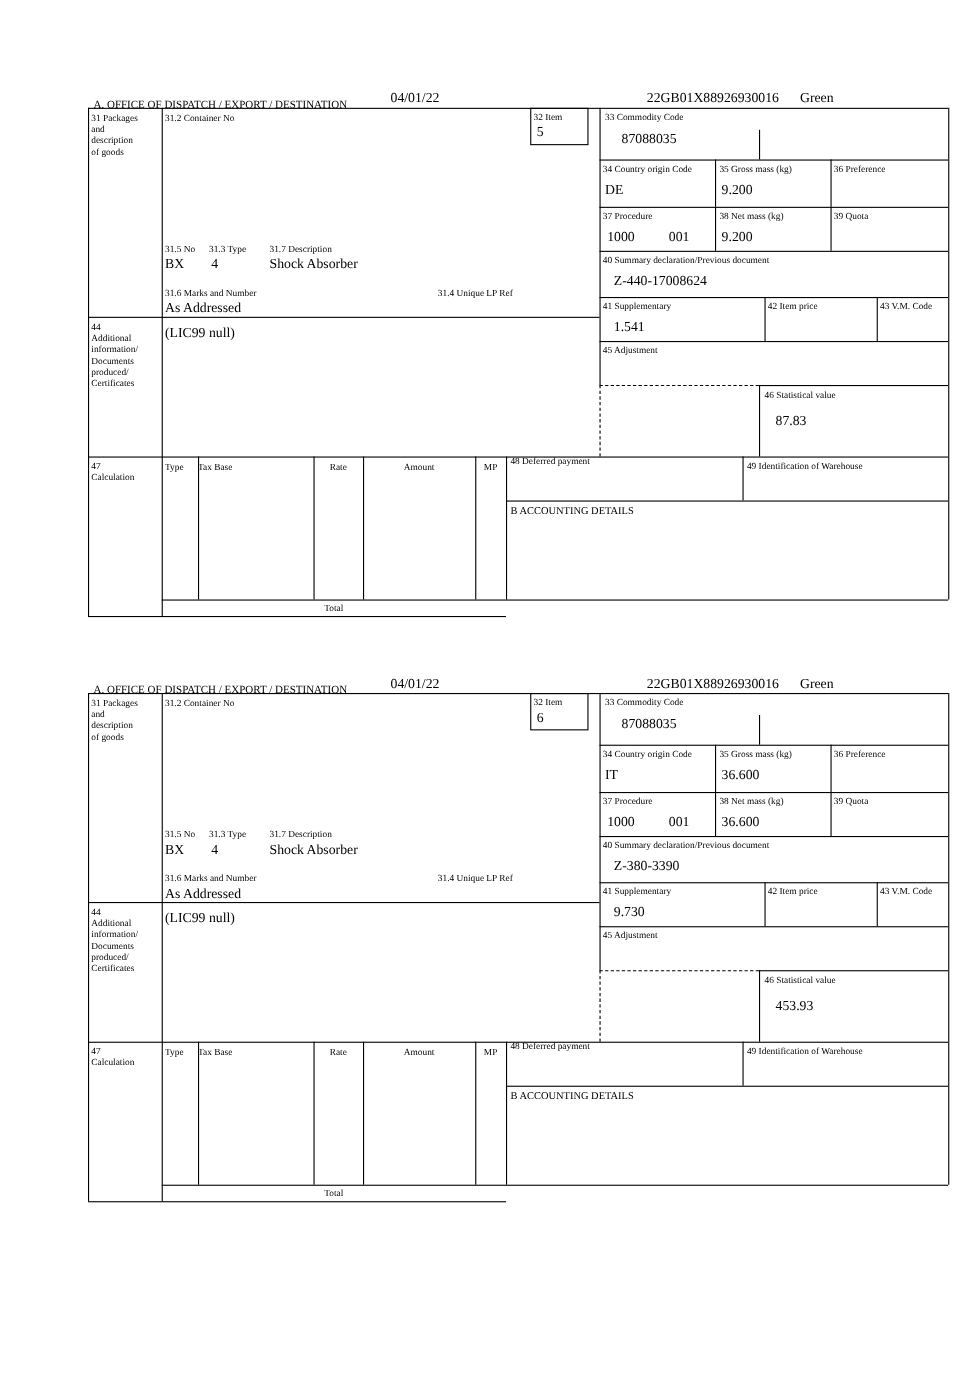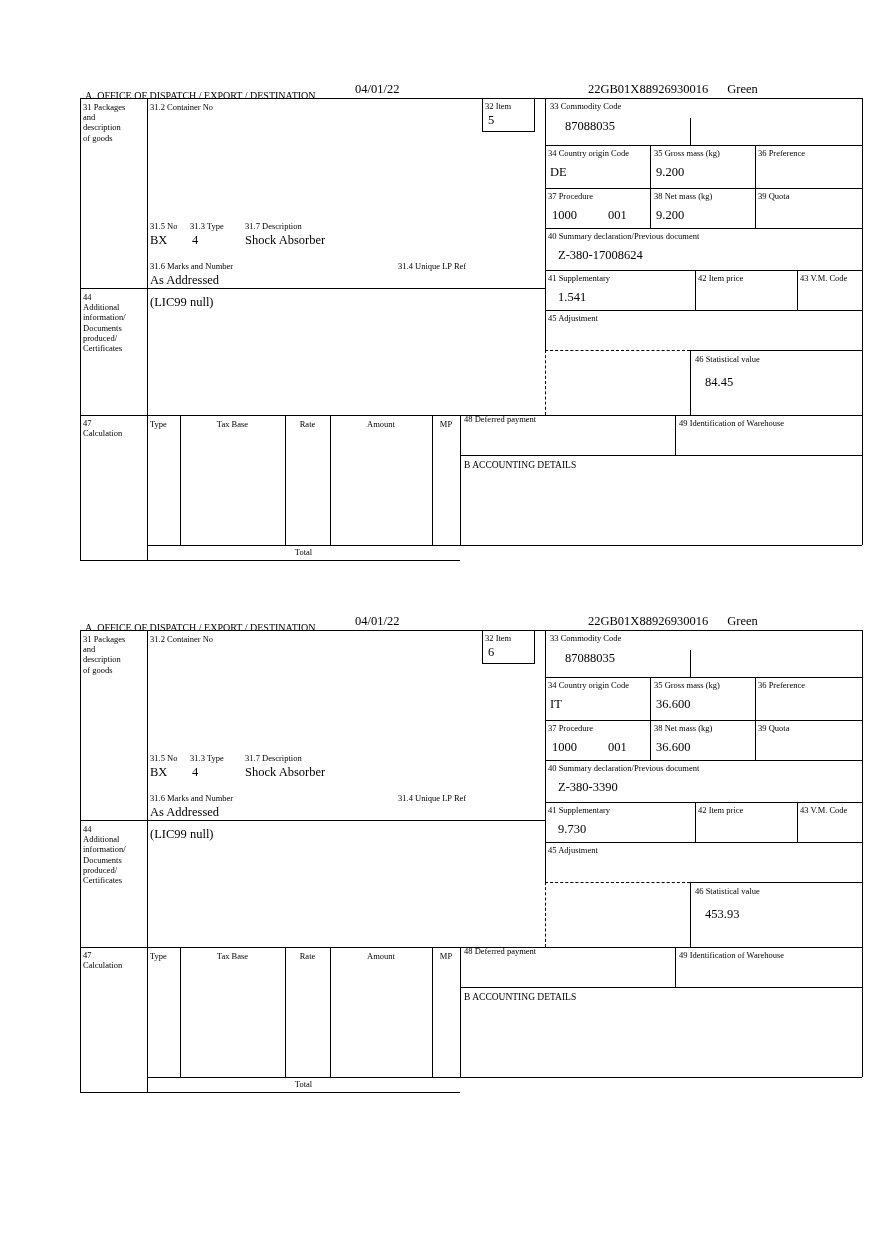--- a/index.html
+++ b/index.html
@@ -87,21 +87,21 @@
   .p-val316{left:150px;top:191px}
   .p-lab41{left:548px;top:191px}
   .p-val41{left:558px;top:208px}
   .p-lab42{left:698px;top:191px}
   .p-lab43{left:800px;top:191px}
   .p-lab45{left:548px;top:231px}
   .p-lab46{left:695px;top:272px}
   .p-val46{left:705px;top:293px}
   .p-val44{left:150px;top:213px}
   .p-thType{left:150px;top:337px}
-  .p-thTax{left:180px;top:337px;width:105px;text-align:center}
+  .p-thTax{left:180px;top:337px;width:105px;}
   .p-thRate{left:285px;top:337px;width:45px;text-align:center}
   .p-thAmt{left:330px;top:337px;width:102px;text-align:center}
   .p-thMP{left:432px;top:337px;width:28px;text-align:center}
   .p-lab48{left:464px;top:332px}
   .p-lab49{left:679px;top:336px}
   .p-labB{left:464px;top:378px;font-size:9.5px;font-weight:normal}
   .p-total{left:147px;top:465px;width:313px;text-align:center}
 </style>
 </head>
 <body>
@@ -184,28 +184,28 @@
     <div class="t p-lab35">35 Gross mass (kg)</div>
     <div class="v p-val35">9.200</div>
     <div class="t p-lab36">36 Preference</div>
     <div class="t p-lab37">37 Procedure</div>
     <div class="v p-val37a">1000</div>
     <div class="v p-val37b">001</div>
     <div class="t p-lab38">38 Net mass (kg)</div>
     <div class="v p-val38">9.200</div>
     <div class="t p-lab39">39 Quota</div>
     <div class="t p-lab40">40 Summary declaration/Previous document</div>
-    <div class="v p-val40">Z-380-17008624</div>
+    <div class="v p-val40">Z-440-17008624</div>
     <div class="t p-lab41">41 Supplementary</div>
     <div class="v p-val41">1.541</div>
     <div class="t p-lab42">42 Item price</div>
     <div class="t p-lab43">43 V.M. Code</div>
     <div class="t p-lab45">45 Adjustment</div>
     <div class="t p-lab46">46 Statistical value</div>
-    <div class="v p-val46">84.45</div>
+    <div class="v p-val46">87.83</div>
 
     <div class="t p-thType">Type</div>
     <div class="t p-thTax">Tax Base</div>
     <div class="t p-thRate">Rate</div>
     <div class="t p-thAmt">Amount</div>
     <div class="t p-thMP">MP</div>
     <div class="t p-lab48">48 Deferred payment</div>
     <div class="t p-lab49">49 Identification of Warehouse</div>
     <div class="t p-labB">B ACCOUNTING DETAILS</div>
     <div class="t p-total">Total</div>

